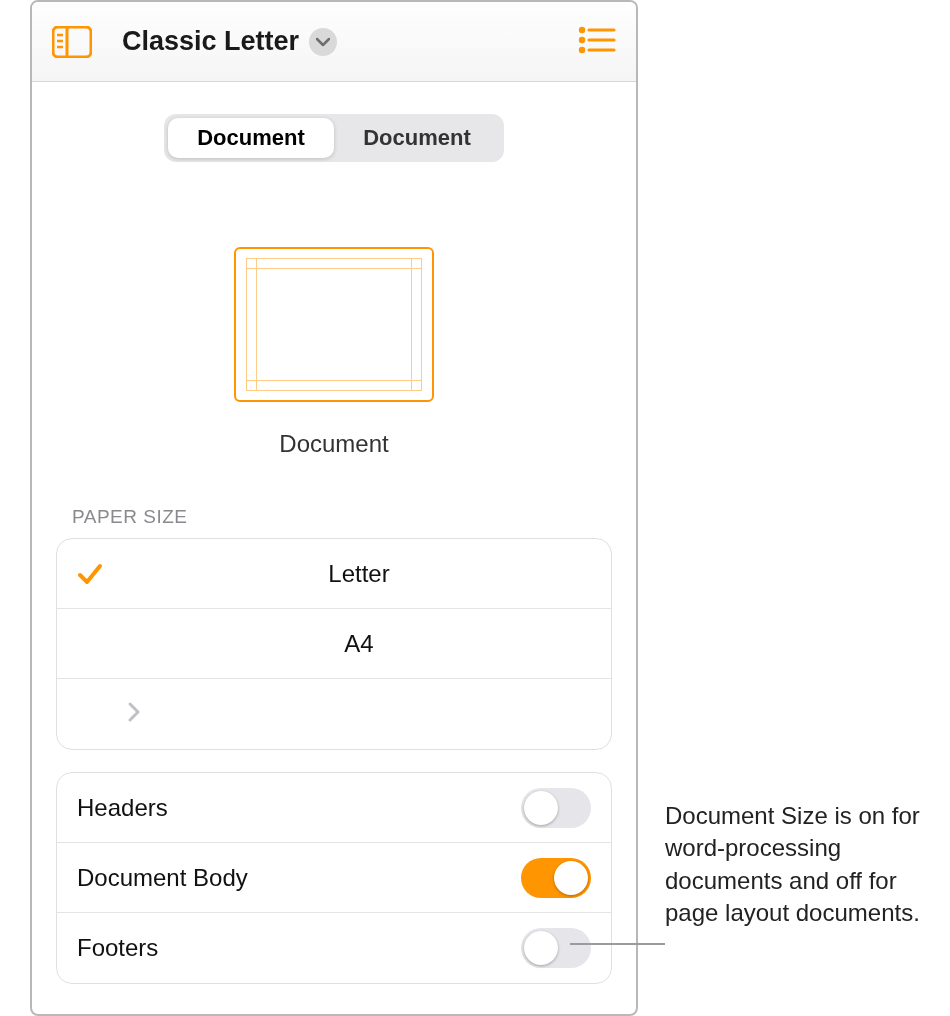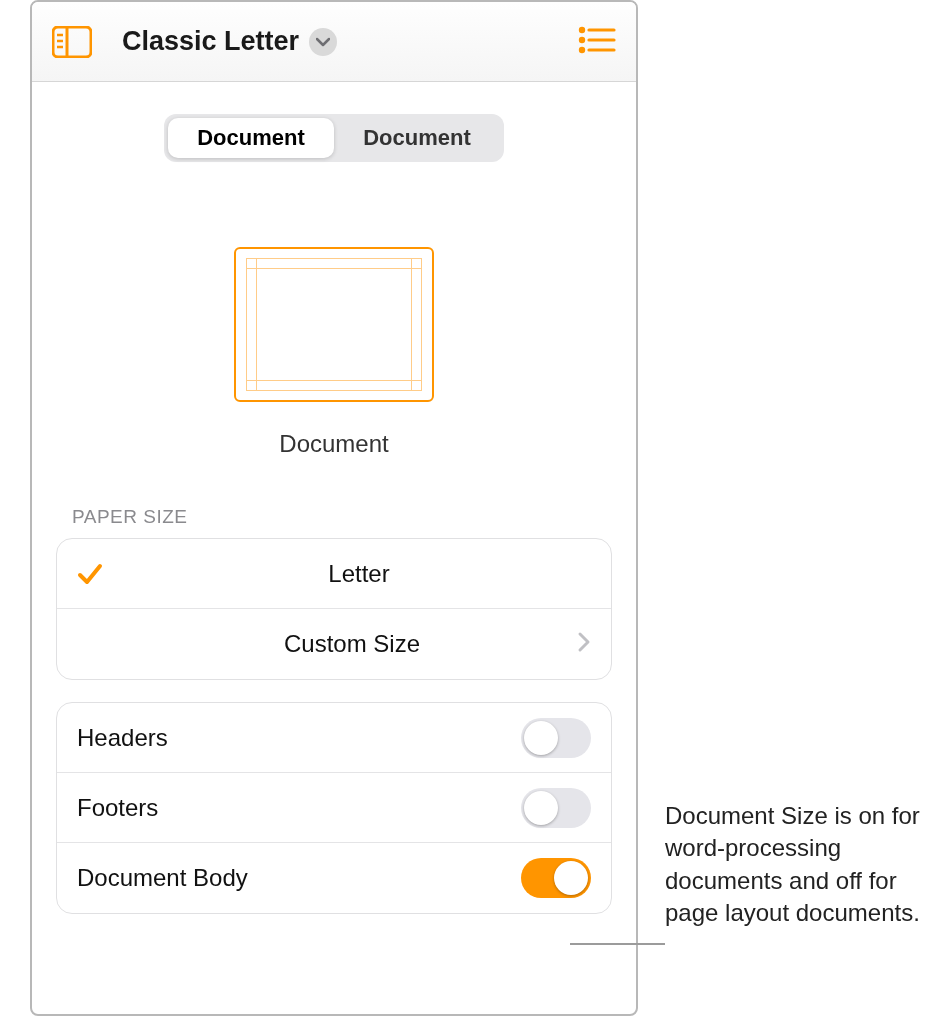--- a/index.html
+++ b/index.html
@@ -295,46 +295,49 @@
     <div class="list-row">
       <span class="row-check">
         <svg width="26" height="26" viewBox="0 0 26 26">
             <path d="M3 14 L10 21 L23 5" fill="none" stroke="#ff9500" stroke-width="4" stroke-linecap="round" stroke-linejoin="round"></path>
           </svg>
       </span>
       <span class="row-label">Letter</span>
     </div>
     <div class="list-row">
       <span class="row-check"></span>
-      <span class="row-label">Custom Size</span>
+      <span class="row-label">A4</span>
+    </div>
+    <div class="list-row">
+      <span class="row-check"></span>
       <span class="row-chevron">
         <svg width="14" height="22" viewBox="0 0 14 22">
             <path d="M3 3 L11 11 L3 19" fill="none" stroke="#c0c0c4" stroke-width="3" stroke-linecap="round" stroke-linejoin="round"></path>
           </svg>
       </span>
     </div>
   </div>
 
   <div class="toggle-card">
     <div class="toggle-row">
       <span>Headers</span>
       <div class="switch off">
           <div class="knob"></div>
         </div>
     </div>
     <div class="toggle-row">
+      <span>Document Body</span>
+      <div class="switch on">
+          <div class="knob"></div>
+        </div>
+    </div>
+    <div class="toggle-row">
       <span>Footers</span>
       <div class="switch off">
           <div class="knob"></div>
         </div>
     </div>
-    <div class="toggle-row">
-      <span>Document Body</span>
-      <div class="switch on">
-          <div class="knob"></div>
-        </div>
-    </div>
   </div>
 
 </div>
 
 <div class="callout-line"></div>
 <div class="callout">Document Size is on for word-processing documents and off for page layout documents.</div>
 
 </body></html>

